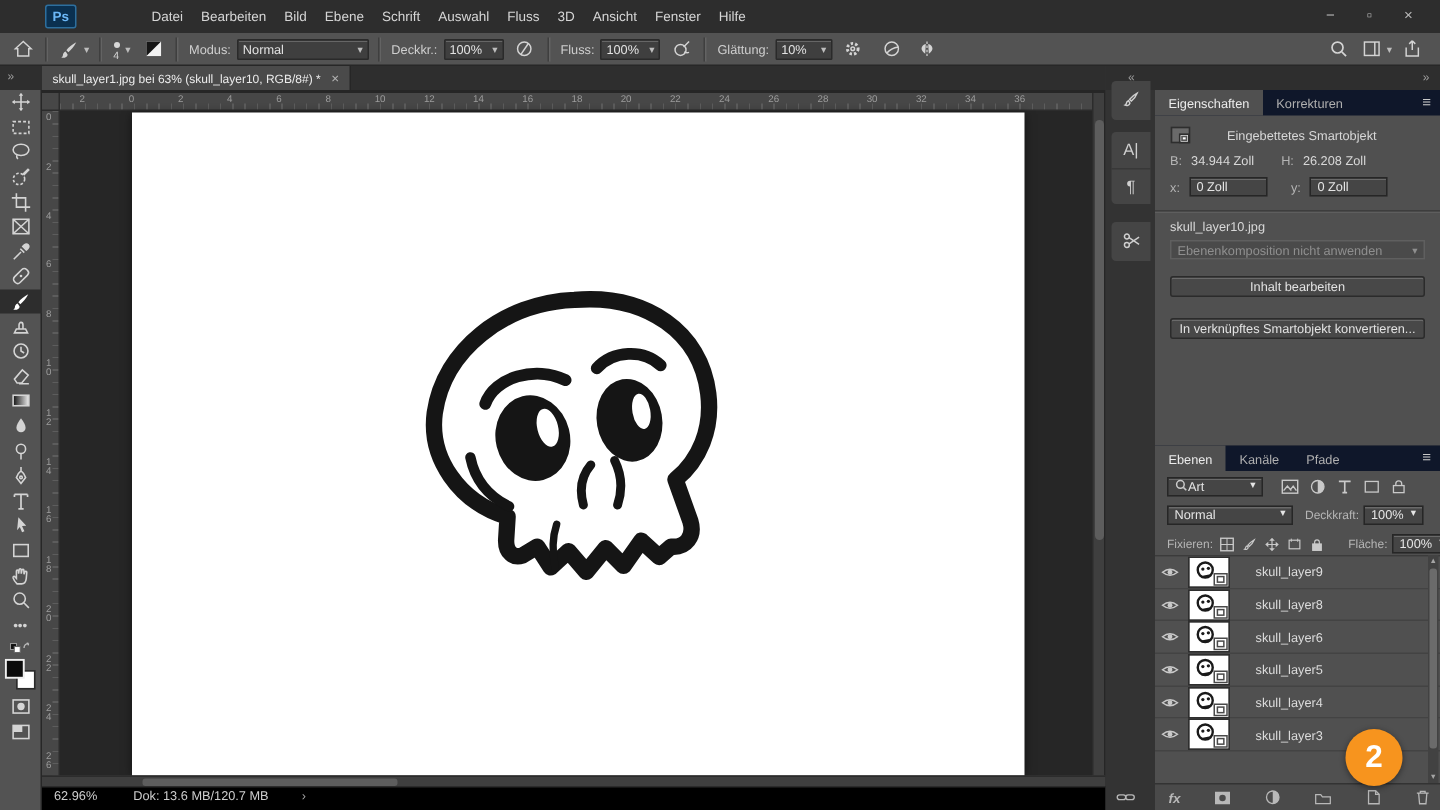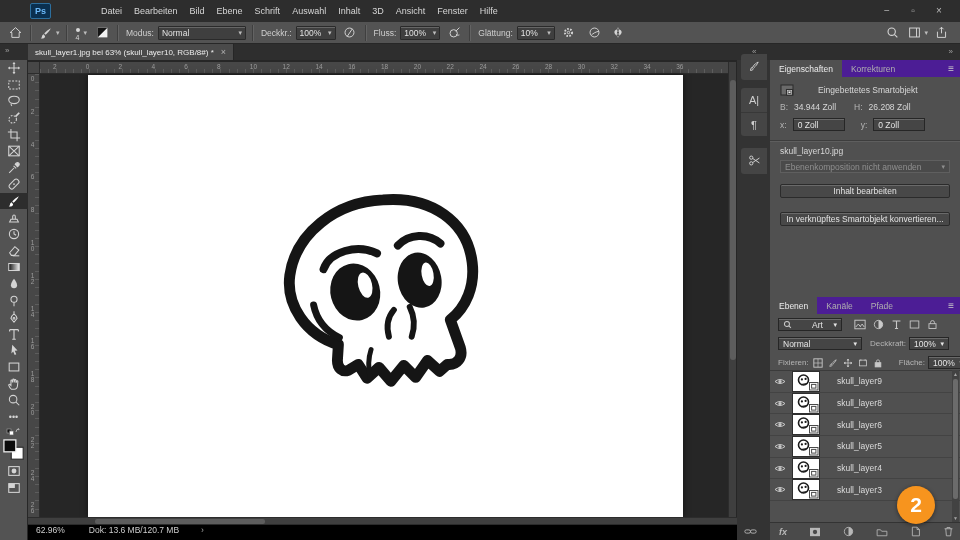--- a/index.html
+++ b/index.html
@@ -56,27 +56,27 @@
   .statusbar .z{margin-left:8px}
   .statusbar .d{margin-left:24px}
   .statusbar .c{margin-left:22px;color:#a8a8a8}
   
   .dock-strip{left:737px;top:60px;width:33px;height:480px;background:#333}
   .dock-tile{position:absolute;left:4px;width:26px;background:#454545;border-radius:3px 0 0 3px;display:flex;flex-direction:column;align-items:center;color:#cfcfcf}
   .dock-ic{height:24px;display:flex;align-items:center;justify-content:center;width:100%;font-size:11px}
   .dock-ic+.dock-ic{border-top:1px solid #383838}
   
   .panel{background:#505050;color:#d8d8d8;font-size:8.5px}
-  .ptabs{height:17px;background:#4c1d95;display:flex;align-items:flex-end}
+  .ptabs{height:17px;background:#0f172a;display:flex;align-items:flex-end}
   .ptab{height:17px;display:flex;align-items:center;padding:0 9px;color:#b0b0b0;white-space:nowrap}
   .ptab.on{background:#505050;color:#ececec}
   .pmenu{margin-left:auto;margin-right:6px;color:#c9c9c9;font-size:10px;line-height:17px}
   .props{left:770px;top:60px;width:190px;height:237px}
   .prow{position:absolute;left:0;width:100%;display:flex;align-items:center}
-  .pinput{height:13px;background:#454545;border:1px solid #262626;box-shadow:0 1px 0 #6a6a6a inset;color:#e5e5e5;display:flex;align-items:center;padding:0 4px}
+  .pinput{height:13px;background:#454545;border:1px solid #262626;box-shadow:0 1px 0 #6a6a6a inset;color:#e5e5e5;display:flex;align-items:flex-start;padding:0 4px}
   .pselect{height:13px;background:#4a4a4a;border:1px solid #5f5f5f;color:#8f8f8f;display:flex;align-items:center;padding:0 4px}
   .pbtn{height:14px;background:#484848;border:1px solid #2b2b2b;box-shadow:0 1px 0 #6a6a6a inset;border-radius:2px;color:#e3e3e3;display:flex;align-items:center;justify-content:center}
   .pdivider{position:absolute;left:0;width:100%;height:1px;background:#3d3d3d;box-shadow:0 1px 0 #5e5e5e}
   .layers{left:770px;top:297px;width:190px;height:243px}
   .lrow{height:21.7px;display:flex;align-items:center;border-bottom:1px solid #434343;background:#505050}
   .leye{width:20px;display:flex;justify-content:center}
   .lthumb{margin-left:2px;border:1px solid #2e2e2e;line-height:0}
   .lname{margin-left:17px;color:#dcdcdc;font-size:8.5px}
   .lscroll{position:absolute;right:1px;top:73px;width:7px;height:152px;background:#424242}
   .lscroll .thumb{position:absolute;left:1px;top:9px;width:5px;height:120px;background:#6b6b6b;border-radius:2px}
@@ -94,21 +94,21 @@
 
   <div class="menubar abs">
     <div class="ps-logo">Ps</div>
     <div class="menu-items">
         <span class="menu-item">Datei</span>
         <span class="menu-item">Bearbeiten</span>
         <span class="menu-item">Bild</span>
         <span class="menu-item">Ebene</span>
         <span class="menu-item">Schrift</span>
         <span class="menu-item">Auswahl</span>
-        <span class="menu-item">Inhalt</span>
+        <span class="menu-item">Fluss</span>
         <span class="menu-item">3D</span>
         <span class="menu-item">Ansicht</span>
         <span class="menu-item">Fenster</span>
         <span class="menu-item">Hilfe</span>
       </div>
     <div class="win-controls">
       <span class="win-btn">−</span>
       <span class="win-btn">▫</span>
       <span class="win-btn">×</span>
     </div>
@@ -536,21 +536,21 @@
       <span class="ptab">Kanäle</span>
       <span class="ptab">Pfade</span>
       <span class="pmenu">≡</span>
     </div>
     <div class="prow" style="top:21px;left:8px;right:6px">
       <span class="pinput" style="width:64px">
         <svg width="9" height="9" viewBox="0 0 16 16" stroke="#c9c9c9" fill="none" stroke-width="1.8">
             <circle cx="7" cy="7" r="4.5"></circle>
             <path d="M10.5 10.5L14 14"></path>
           </svg>
-        <span style="margin-left:20px">Art</span>
+        <span style="margin-left:0">Art</span>
           <span style="margin-left:auto;font-size:7px">▾</span>
       </span>
       <span class="mini-ic" style="margin-left:12px">
           <svg width="12" height="11" viewBox="0 0 14 12">
             <rect x="1" y="1" width="12" height="10"></rect>
             <path d="M2 9l3-3.5L8 9M7.5 8l2-2.5L12 9"></path>
           </svg>
         </span>
       <span class="mini-ic" style="margin-left:7px">
           <svg width="11" height="11" viewBox="0 0 14 14">

